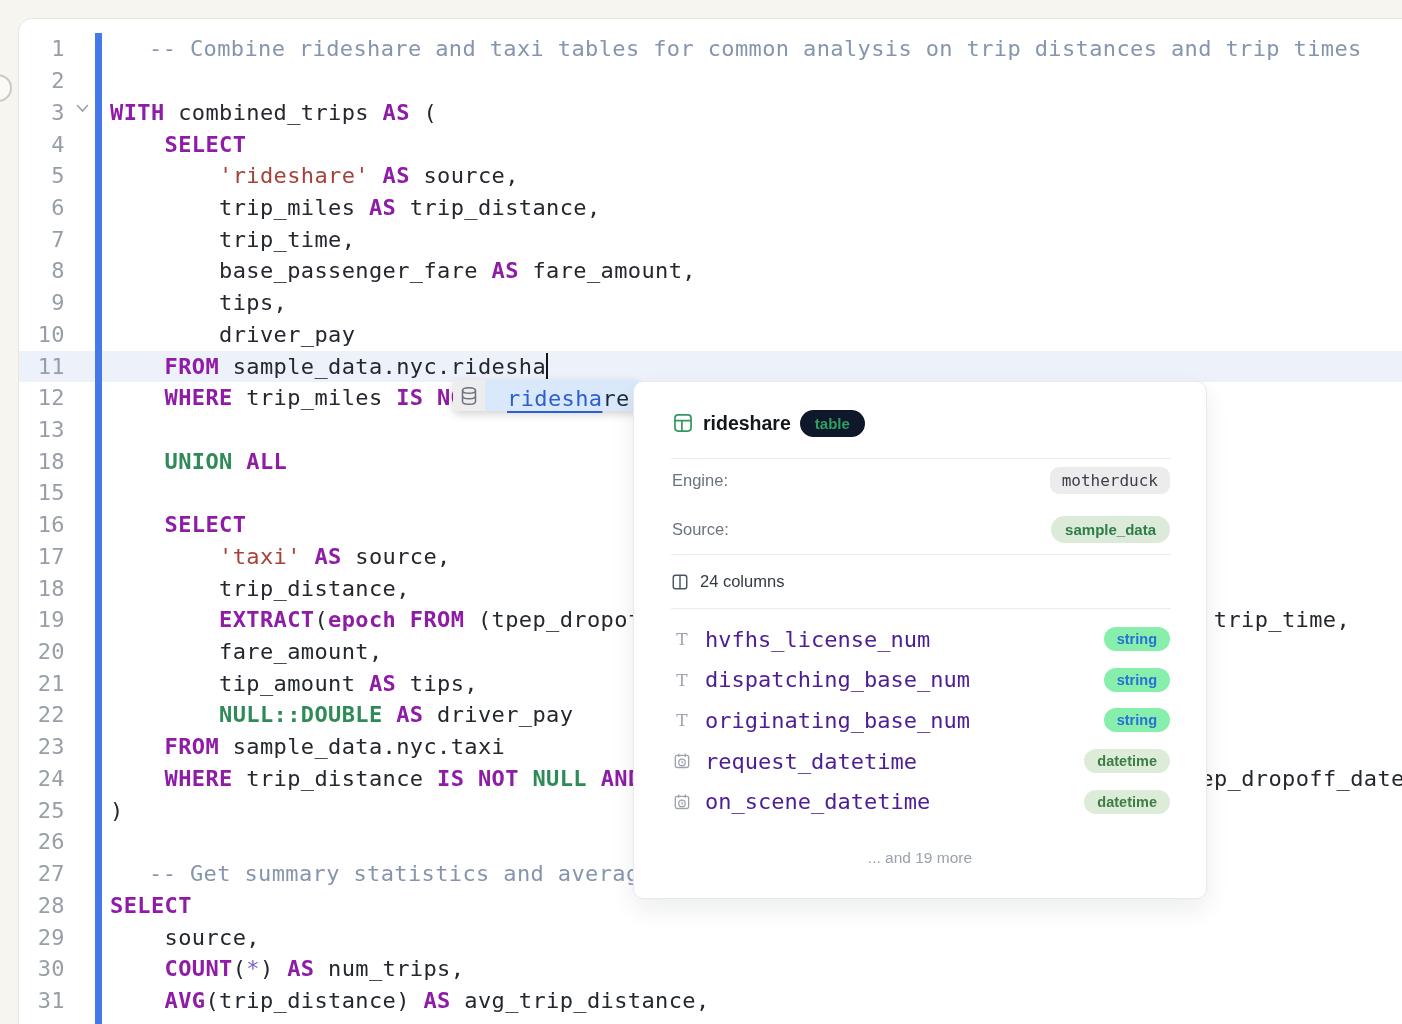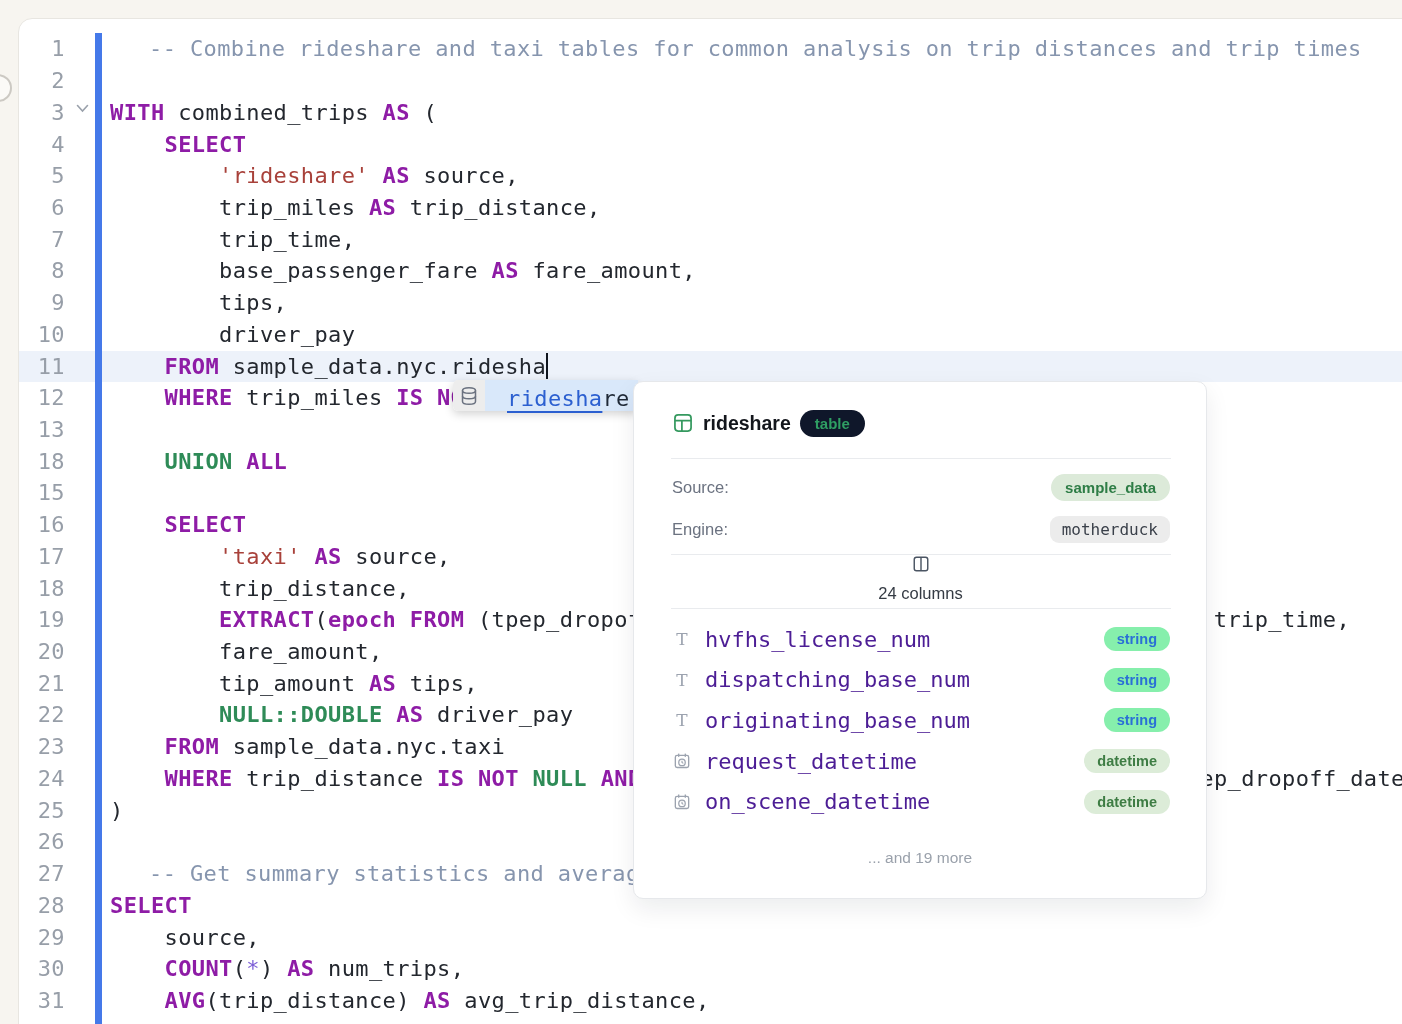--- a/index.html
+++ b/index.html
@@ -56,21 +56,21 @@
   .hr1 { margin-top:21px; }
   .info-row { height:42px; display:flex; align-items:center; justify-content:space-between; margin:0 36px 0 38px; }
   .info-row.first { margin-top:7px; }
   .info-label { font-size:16.5px; color:#6b7280; }
   .badge-green { background:#dcead9; color:#2e7d46; font-weight:bold; font-size:15px;
     padding:5px 14px; border-radius:14px; }
   .badge-gray { background:#ececec; color:#3a404a; font-family:"DejaVu Sans Mono", monospace;
     font-size:16px; padding:4px 12px; border-radius:9px; }
   .hr2 { margin-top:4px; }
   .columns-row { height:53px; display:flex; align-items:center; gap:11px; margin:0 36px 0 37px;
-    font-size:16.5px; color:#353b44;flex-direction:column; }
+    font-size:16.5px; color:#353b44; }
   .col-row { height:40.6px; display:flex; align-items:center; margin:0 36px 0 38px; }
   .col-row.first { margin-top:10px; }
   .col-icon { width:20px; display:flex; align-items:center; justify-content:center; margin-right:13px; }
   .t-glyph { font-family:"DejaVu Serif", serif; font-size:17px; color:#9ca3af; }
   .col-name { font-family:"DejaVu Sans Mono", monospace; font-size:22px; color:#4c1d95; }
   .type-badge { margin-left:auto; font-size:14.5px; font-weight:bold; padding:4px 13px; border-radius:13px; }
   .type-string { background:#86efac; color:#2a6fd6; }
   .type-datetime { background:#dcecd8; color:#3e7d44; }
   .more { margin-top:25px; text-align:center; font-size:15.5px; line-height:21px; color:#9aa1ab; }
 </style>
@@ -143,27 +143,27 @@
       <svg width="22" height="22" viewBox="0 0 24 24">
         <rect x="3.2" y="3.2" width="17.6" height="17.6" rx="3.5" fill="none" stroke="#35995f" stroke-width="1.9"></rect>
         <line x1="3.2" y1="9.4" x2="20.8" y2="9.4" stroke="#35995f" stroke-width="1.9"></line>
         <line x1="10.8" y1="9.4" x2="10.8" y2="20.8" stroke="#35995f" stroke-width="1.9"></line>
       </svg>
       <span class="card-title">rideshare</span>
       <span class="kind-badge">table</span>
     </div>
     <div class="hr hr1"></div>
     <div id="info-rows">
+        <div class="info-row">
+          <span class="info-label">Engine:</span>
+          <span class="badge-gray">motherduck</span>
+        </div>
         <div class="info-row first">
           <span class="info-label">Source:</span>
           <span class="badge-green">sample_data</span>
-        </div>
-        <div class="info-row">
-          <span class="info-label">Engine:</span>
-          <span class="badge-gray">motherduck</span>
         </div>
       </div>
     <div class="hr hr2"></div>
     <div class="columns-row">
       <svg width="18" height="18" viewBox="0 0 20 20">
         <rect x="2.5" y="2.5" width="15" height="15" rx="2.5" fill="none" stroke="#4b5563" stroke-width="1.6"></rect>
         <line x1="10" y1="2.5" x2="10" y2="17.5" stroke="#4b5563" stroke-width="1.6"></line>
       </svg>
       <span>24 columns</span>
     </div>

